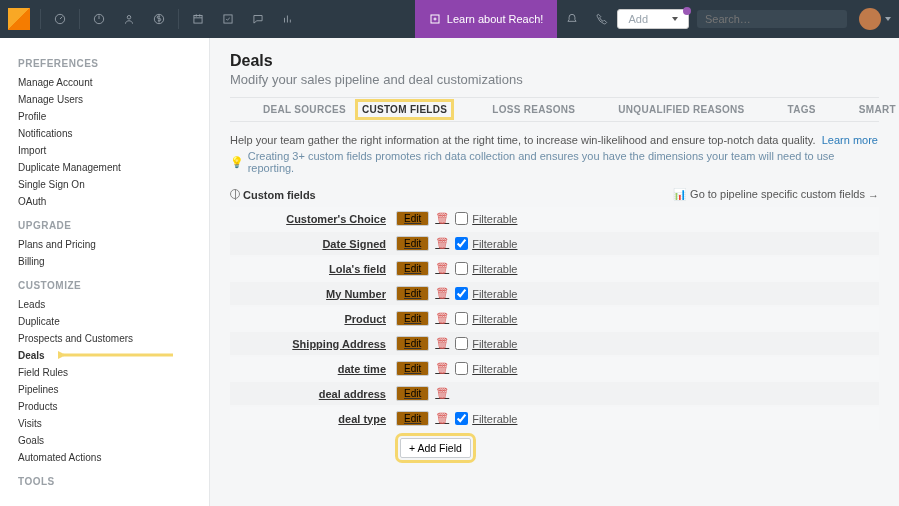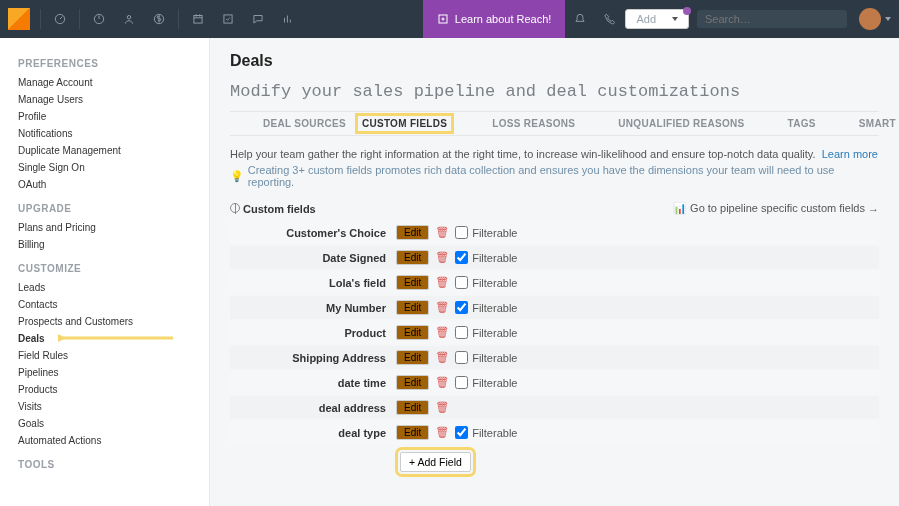--- a/index.html
+++ b/index.html
@@ -6,54 +6,54 @@
 body { font-family: -apple-system, BlinkMacSystemFont, "Segoe UI", Arial, sans-serif; font-size: 12px; color: #333; background: #f5f6f7; width: 899px; height: 506px; overflow: hidden; }
 
 
 .topbar { height: 38px; background: #2d3a45; display: flex; align-items: center; padding: 0 8px; color: #9aa4ad; }
 .topbar .logo { width: 22px; height: 22px; background: linear-gradient(135deg,#f9a825 50%,#f57c00 50%); margin-right: 6px; }
 .topbar .divider { width: 1px; height: 20px; background: #3f4c57; margin: 0 4px; }
 .topbar .ticon { width: 26px; height: 26px; display: flex; align-items: center; justify-content: center; cursor: pointer; color: #9aa4ad; margin: 0 2px; }
 .topbar .ticon svg { width: 14px; height: 14px; fill: none; stroke: currentColor; stroke-width: 1.5; }
 .topbar .spacer { flex: 1; }
 .topbar .reach { background: #8e44ad; color: #fff; height: 38px; display: flex; align-items: center; padding: 0 14px; font-size: 11px; gap: 6px; cursor: pointer; }
-.topbar .add-btn { background: #fff; border: 1px solid #ccc; border-radius: 3px; padding: 3px 10px; font-size: 11px; display: flex; align-items: center; gap: 12px; position: relative; cursor: pointer; }
+.topbar .add-btn { background: #fff; border: 1px solid #ccc; border-radius: 3px; padding: 3px 10px; font-size: 11px; display: flex; align-items: center; gap: 20px; position: relative; cursor: pointer; }
 .topbar .add-btn .dot { position: absolute; top: -3px; right: -3px; width: 8px; height: 8px; border-radius: 50%; background: #9b59b6; }
 .topbar .search { display: flex; align-items: center; background: #3a4853; border-radius: 3px; padding: 3px 8px; margin: 0 8px; width: 150px; }
 .topbar .search input { background: none; border: none; color: #cfd5da; font-size: 11px; flex: 1; outline: none; }
 .topbar .avatar { width: 22px; height: 22px; border-radius: 50%; background: #c07a4a; margin-left: 4px; }
 .topbar .caret { width: 0; height: 0; border-left: 3px solid transparent; border-right: 3px solid transparent; border-top: 4px solid #9aa4ad; margin-left: 4px; }
 
 
 .layout { display: flex; height: calc(506px - 38px); }
 .sidebar { width: 210px; background: #fff; border-right: 1px solid #e5e7e9; padding: 10px 0 10px 18px; overflow-y: auto; }
 .sidebar .sect { color: #9aa0a6; font-size: 10px; font-weight: 600; letter-spacing: 0.5px; margin: 10px 0 5px; }
 .sidebar .item { font-size: 10px; color: #333; padding: 3px 0; cursor: pointer; position: relative; }
 .sidebar .item.active { font-weight: 600; }
 .arrow-annot { position: absolute; left: 40px; top: -2px; pointer-events: none; }
 
 .main { flex: 1; padding: 14px 20px; overflow-y: auto; }
 .page-title { font-size: 16px; font-weight: 700; color: #222; }
-.page-sub { font-size: 17px; color: #7b8187; margin-top: 12px; margin-bottom: 10px; font-family: Liberation Mono, monospace; }
+.page-sub { font-size: 13px; color: #7b8187; margin-top: 2px; margin-bottom: 10px; }
 
 .tabs { display: flex; gap: 14px; border-bottom: 1px solid #e3e5e7; border-top: 1px solid #e3e5e7; padding: 6px 4px; }
 .tab { font-size: 10px; font-weight: 600; color: #8a9096; letter-spacing: 0.3px; cursor: pointer; white-space: nowrap; padding-left: 29px; }
 .tab.active { color: #333; outline: 3px solid #f5d76e; outline-offset: 2px; padding: 0 2px; }
 
 .help-block { margin-top: 12px; font-size: 11px; color: #555; }
 .help-block a { color: #2b7bb9; text-decoration: none; }
 .tip { color: #6f8fa8; margin-top: 4px; display: flex; align-items: center; gap: 4px; font-size: 11px; }
 .tip .bulb { color: #2b7bb9; }
 
 .cf-head { display: flex; justify-content: space-between; align-items: center; margin-top: 14px; font-size: 11px; font-weight: 600; color: #333; }
 .cf-head .link { font-weight: 400; color: #555; cursor: pointer; }
 .cf-head .globe { display: inline-block; width: 10px; height: 10px; border: 1px solid #888; border-radius: 50%; margin-right: 3px; position: relative; }
 .cf-head .globe:before { content:""; position:absolute; left:4px; top:-1px; width:1px; height:11px; background:#888; }
 
-.fields { margin-top: 6px; }
+.fields { margin-top: 6px; text-decoration: underline; }
 .row { display: flex; align-items: center; background: #f6f7f8; padding: 4px 6px; margin-bottom: 2px; font-size: 11px; }
 .row:nth-child(even){ background:#f1f2f3; }
 .row .label { width: 160px; text-align: right; padding-right: 10px; font-weight: 600; color: #333; }
 .row .edit { background: #a16207; border: 1px solid #c9cdd1; border-radius: 2px; padding: 1px 7px; font-size: 10px; cursor: pointer; }
 .row .del { color: #d9534f; margin: 0 6px; cursor: pointer; font-size: 11px; }
 .row .chk { margin-right: 4px; }
 .row .filt { color: #555; }
 
 .addfield-wrap { padding: 6px 0 0 170px; }
 .addfield { background: #fff; border: 1px solid #c9cdd1; border-radius: 2px; padding: 3px 8px; font-size: 10.5px; cursor: pointer; outline: 3px solid #f5d76e; outline-offset: 2px; }
@@ -150,33 +150,34 @@
 </div>
 
 <div class="layout">
   <div class="sidebar">
     <div class="sect">PREFERENCES</div>
     <div id="sec-pref">
         <div class="item">Manage Account</div>
         <div class="item">Manage Users</div>
         <div class="item">Profile</div>
         <div class="item">Notifications</div>
+        <div class="item">Import</div>
         <div class="item">Duplicate Management</div>
         <div class="item">Single Sign On</div>
         <div class="item">OAuth</div>
       </div>
     <div class="sect">UPGRADE</div>
     <div id="sec-upg">
         <div class="item">Plans and Pricing</div>
         <div class="item">Billing</div>
       </div>
     <div class="sect">CUSTOMIZE</div>
     <div id="sec-cust">
         <div class="item">Leads</div>
-        <div class="item">Contacts</div>
+        <div class="item">Duplicate</div>
         <div class="item">Prospects and Customers</div>
         <div class="item active">Deals<span class="arrow-annot"><svg width="120" height="20">
               <defs>
                 <marker id="ah" markerWidth="6" markerHeight="6" refX="1" refY="3" orient="auto">
                   <path d="M6,0 L0,3 L6,6" fill="#f5d76e"></path>
                 </marker>
               </defs>
               <line x1="115" y1="10" x2="5" y2="10" stroke="#f5d76e" stroke-width="3" marker-end="url(#ah)"></line>
             </svg></span></div>
         <div class="item">Field Rules</div>

